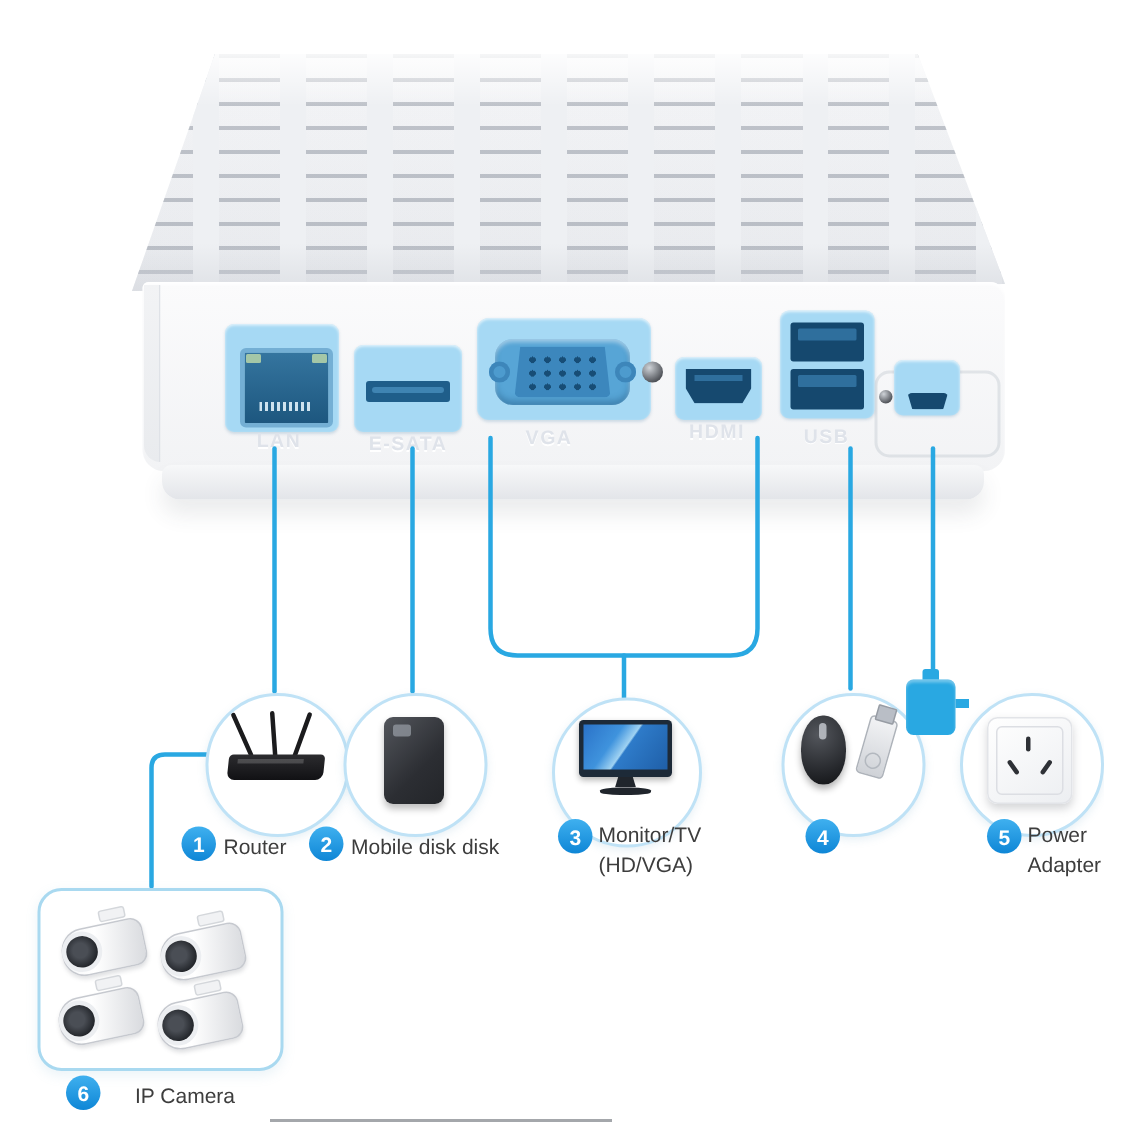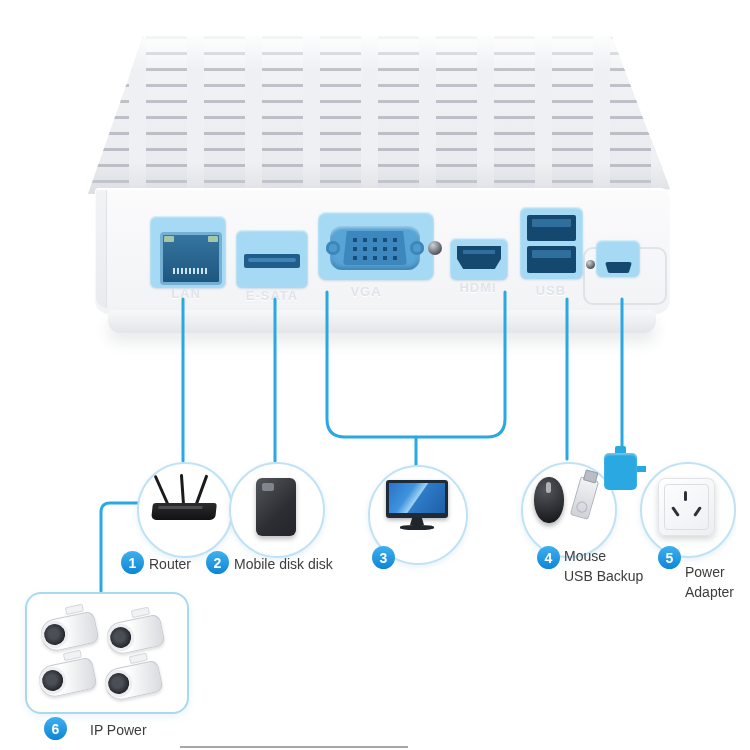--- a/index.html
+++ b/index.html
@@ -190,32 +190,32 @@
     <span class="s-r"></span>
   </div>
 
   <div class="badge" style="left:121px;top:551px;">1</div>
   <div class="item-label" style="left:149px;top:554px;">Router</div>
 
   <div class="badge" style="left:206px;top:551px;">2</div>
   <div class="item-label" style="left:234px;top:554px;">Mobile disk disk</div>
 
   <div class="badge" style="left:372px;top:546px;">3</div>
+  <div class="item-label" style="left:399px;top:546px;">Monitor/TV
+(HD/VGA)</div>
 
   <div class="badge" style="left:537px;top:546px;">4</div>
-  <div class="item-label" style="left:564px;top:546px;">Mouse
-USB Backup</div>
 
   <div class="badge" style="left:658px;top:546px;">5</div>
-  <div class="item-label" style="left:685px;top:546px;margin-top:16px;">Power
+  <div class="item-label" style="left:685px;top:546px;">Power
 Adapter</div>
 
   <div class="cam-box">
     <div class="cam" style="left:14px;top:22px;"></div>
     <div class="cam" style="left:80px;top:25px;"></div>
     <div class="cam" style="left:12px;top:68px;"></div>
     <div class="cam" style="left:78px;top:71px;"></div>
   </div>
   <div class="badge" style="left:44px;top:717px;">6</div>
-  <div class="item-label" style="left:90px;top:720px;">IP Power</div>
+  <div class="item-label" style="left:90px;top:720px;">IP Camera</div>
 
   <div class="bottom-line"></div>
 </div>
 
 </body></html>

